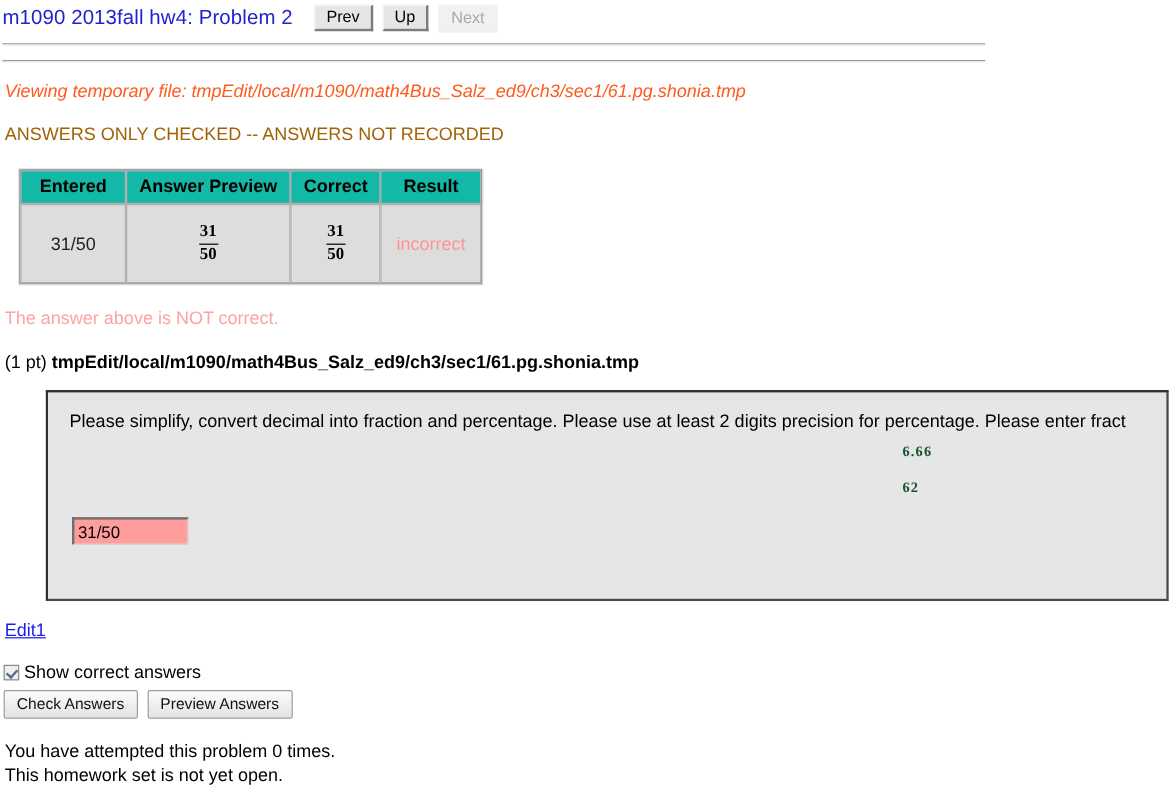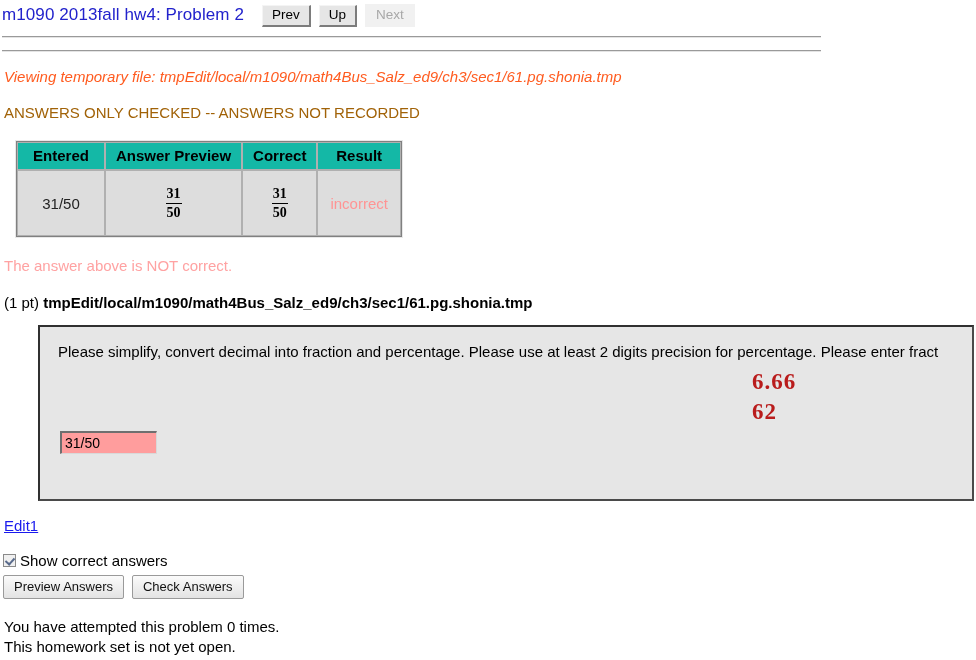--- a/index.html
+++ b/index.html
@@ -34,21 +34,21 @@
   .problem-title {
     color: #2222cc;
     font-size: 17px;
     font-weight: normal;
     white-space: nowrap;
     margin: 0 18px 0 0;
     letter-spacing: 0.1px;
   }
   .nav-buttons {
     display: flex;
-    align-items: flex-end;
+    align-items: center;
     gap: 8px;
   }
   .nav-btn {
     font-family: "Liberation Sans", sans-serif;
     font-size: 13.5px;
     color: #000000;
     background: #e6e6e6;
     border-top: 1px solid #f4f4f4;
     border-left: 1px solid #f4f4f4;
     border-right: 2px solid #7c7c7c;
@@ -179,22 +179,22 @@
     left: 18px;
     top: 16px;
     white-space: nowrap;
     font-size: 15px;
     color: #000000;
   }
   .math-line {
     position: absolute;
     font-family: "Liberation Serif", serif;
     font-weight: bold;
-    font-size: 23px;
-    color: #b91c1c;
+    font-size: 12px;
+    color: #14532d;
     letter-spacing: 1px;
   }
   .math-1 { left: 712px; top: 42px; }
   .math-2 { left: 712px; top: 72px; }
 
   .answer-input {
     position: absolute;
     left: 20px;
     top: 104px;
     width: 88px;
@@ -341,22 +341,22 @@
 
   
   <a class="edit-link" href="#">Edit1</a>
 
   <div class="show-answers-row">
     <input class="cb" type="checkbox" checked="" style="">
     <span>Show correct answers</span>
   </div>
 
   <div class="action-buttons">
+    <button class="action-btn">Check Answers</button>
     <button class="action-btn">Preview Answers</button>
-    <button class="action-btn">Check Answers</button>
   </div>
 
   <div class="attempt-lines">
     <div>You have attempted this problem 0 times.</div>
     <div>This homework set is not yet open.</div>
   </div>
 
 </div>
 
 </body></html>

